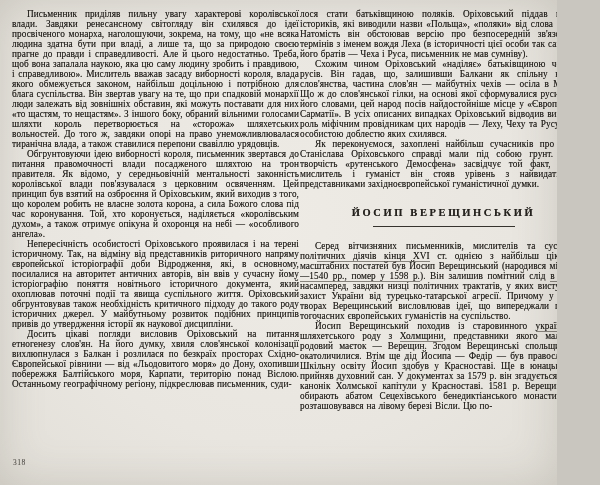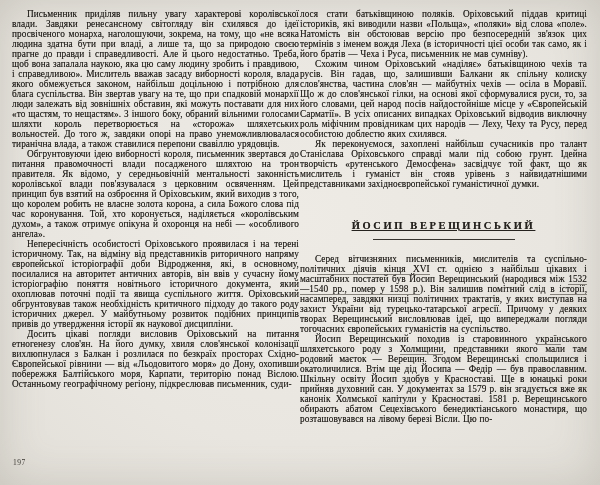--- a/index.html
+++ b/index.html
@@ -2,21 +2,21 @@
 <html lang="uk"><head>
 <meta charset="utf-8">
 <style>
   html, body {
     margin: 0;
     padding: 0;
     background: #c9c6bf;
   }
   .scan {
     position: relative;
-    width: 600px;
+    width: 557px;
     height: 485px;
     background: radial-gradient(ellipse at 50% 45%, #eeebe5 0%, #e9e6e0 60%, #e2dfd8 100%);
     box-shadow: inset 0 0 45px rgba(110, 104, 92, 0.22);
     overflow: hidden;
     font-family: "Liberation Serif", "DejaVu Serif", serif;
     color: #25221e;
   }
   .page {
     position: absolute;
     top: 9px;
@@ -36,27 +36,26 @@
     hyphens: auto;
     -webkit-hyphens: auto;
     text-shadow: 0 0 0.35px rgba(20, 18, 15, 0.55);
   }
   .indent { text-indent: 15px; }
   .chapter-heading {
     padding: 18px 0 0;
     text-align: center;
   }
   .chapter-title {
-    margin: 13px 0 8px;
+    margin: 0 0 8px;
     font-size: 10.5px;
     font-weight: bold;
     letter-spacing: 2.6px;
     color: #25221e;
     text-shadow: 0 0 0.4px rgba(20, 18, 15, 0.6);
-    text-decoration: underline;
   }
   .heading-rule {
     width: 142px;
     height: 1px;
     background: #36332e;
     margin: 0 auto 14px;
   }
   .page-number {
     position: absolute;
     font-size: 7.5px;
@@ -89,16 +88,16 @@
 
     <div class="chapter-heading">
       <h2 class="chapter-title">ЙОСИП ВЕРЕЩИНСЬКИЙ</h2>
       <div class="heading-rule"></div>
     </div>
 
     <p class="para indent">Серед вітчизняних письменників, мислителів та суспільно-полі<span class="pencil-underline">тичних діячів кінця XVI</span> ст. однією з найбільш цікавих і масштабних постатей був Йосип Верещинський (народився між <span class="pencil-underline">1532—1540 рр., помер у 1598 р.</span>). Він залишив помітний слід <span class="pencil-underline">в історії,</span> насамперед, завдяки низці політичних трактатів, у яких виступав на захист України від турецько-татарської агресії. Причому у деяких творах Верещинський висловлював ідеї, що випереджали погляди тогочасних європейських гуманістів на суспільство.</p>
     <p class="para indent">Йосип Верещинський походив із старовинного <span class="pencil-underline">україн</span>ського шляхетського роду з <span class="pencil-underline">Холмщини</span>, представники якого мали там родовий маєток — Верещин. Згодом Верещинські спольщилися і окатоличилися. Втім ще дід Йосипа — Федір — був православним. Шкільну освіту Йосип здобув у Красноставі. Ще в юнацькі роки прийняв духовний сан. У документах за 1579 р. він згадується вже як канонік Холмської капітули у Красноставі. 1581 р. Верещинського обирають абатом Сецехівського бенедиктіанського монастиря, що розташовувався на лівому березі Вісли. Цю по-</p>
   </div>
 
-  <div class="page-number pn-left">197</div>
+  <div class="page-number pn-left">318</div>
   <div class="page-number pn-right">169</div>
 
 </div>
 
 </body></html>

